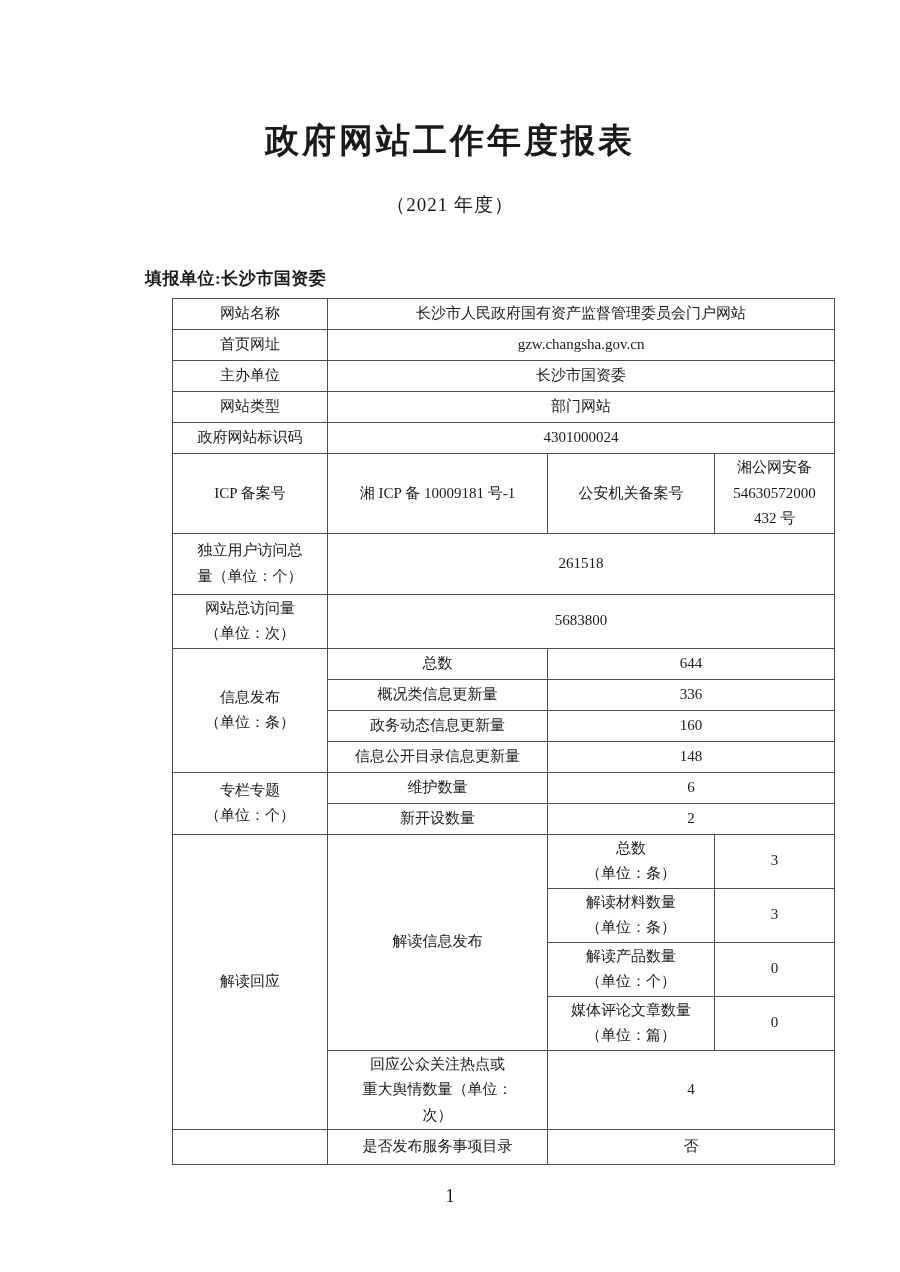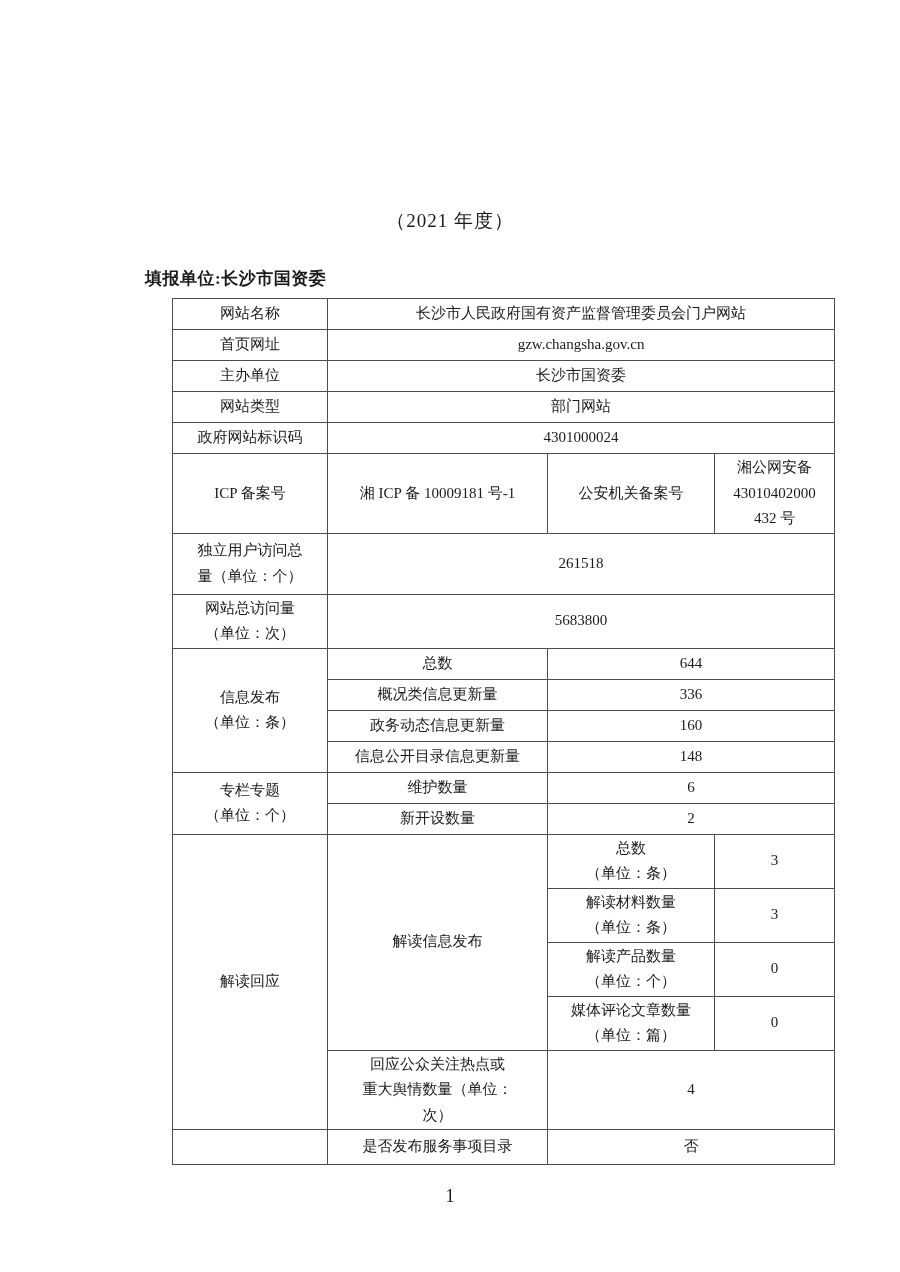--- a/index.html
+++ b/index.html
@@ -13,21 +13,21 @@
     margin:0 auto;
     overflow:hidden;
   }
   .title {
     position:absolute; top:118px; left:0; width:100%;
     text-align:center;
     font-size:34px; font-weight:bold; letter-spacing:3px;
     font-family:"Liberation Sans","DejaVu Sans",sans-serif;
   }
   .subtitle {
-    position:absolute; top:208px; left:0; width:100%;
+    position:absolute; top:192px; left:0; width:100%;
     text-align:center;
     font-size:19px; letter-spacing:1px;
   }
   .unit-line {
     position:absolute; top:267px; left:128px;
     font-size:17px; font-weight:bold;
     letter-spacing:0.5px;
     margin-left:17px;
   }
   table.report {
@@ -62,20 +62,21 @@
     position:absolute; top:1186px; left:0; width:100%;
     text-align:center;
     font-size:18px;
   }
 </style>
 </head>
 <body>
 
 <div class="page">
 
+  <div class="title">政府网站工作年度报表</div>
   <div class="subtitle">（2021 年度）</div>
   <div class="unit-line">填报单位:长沙市国资委</div>
 
   <table class="report">
     <colgroup>
         <col class="c1">
         <col class="c2">
         <col class="c3">
         <col class="c4">
       </colgroup>
@@ -104,21 +105,21 @@
       <tr class="h31">
         <td>政府网站标识码</td>
         <td colspan="3">4301000024</td>
       </tr>
 
       <tr class="h78">
         <td>ICP 备案号</td>
         <td>湘 ICP 备 10009181 号-1</td>
         <td>公安机关备案号</td>
         <td>湘公网安备
-43010402000
+54630572000
 432 号</td>
       </tr>
 
       <tr class="h61">
         <td>独立用户访问总
 量（单位：个）</td>
         <td colspan="3">261518</td>
       </tr>
 
       <tr class="h54">

